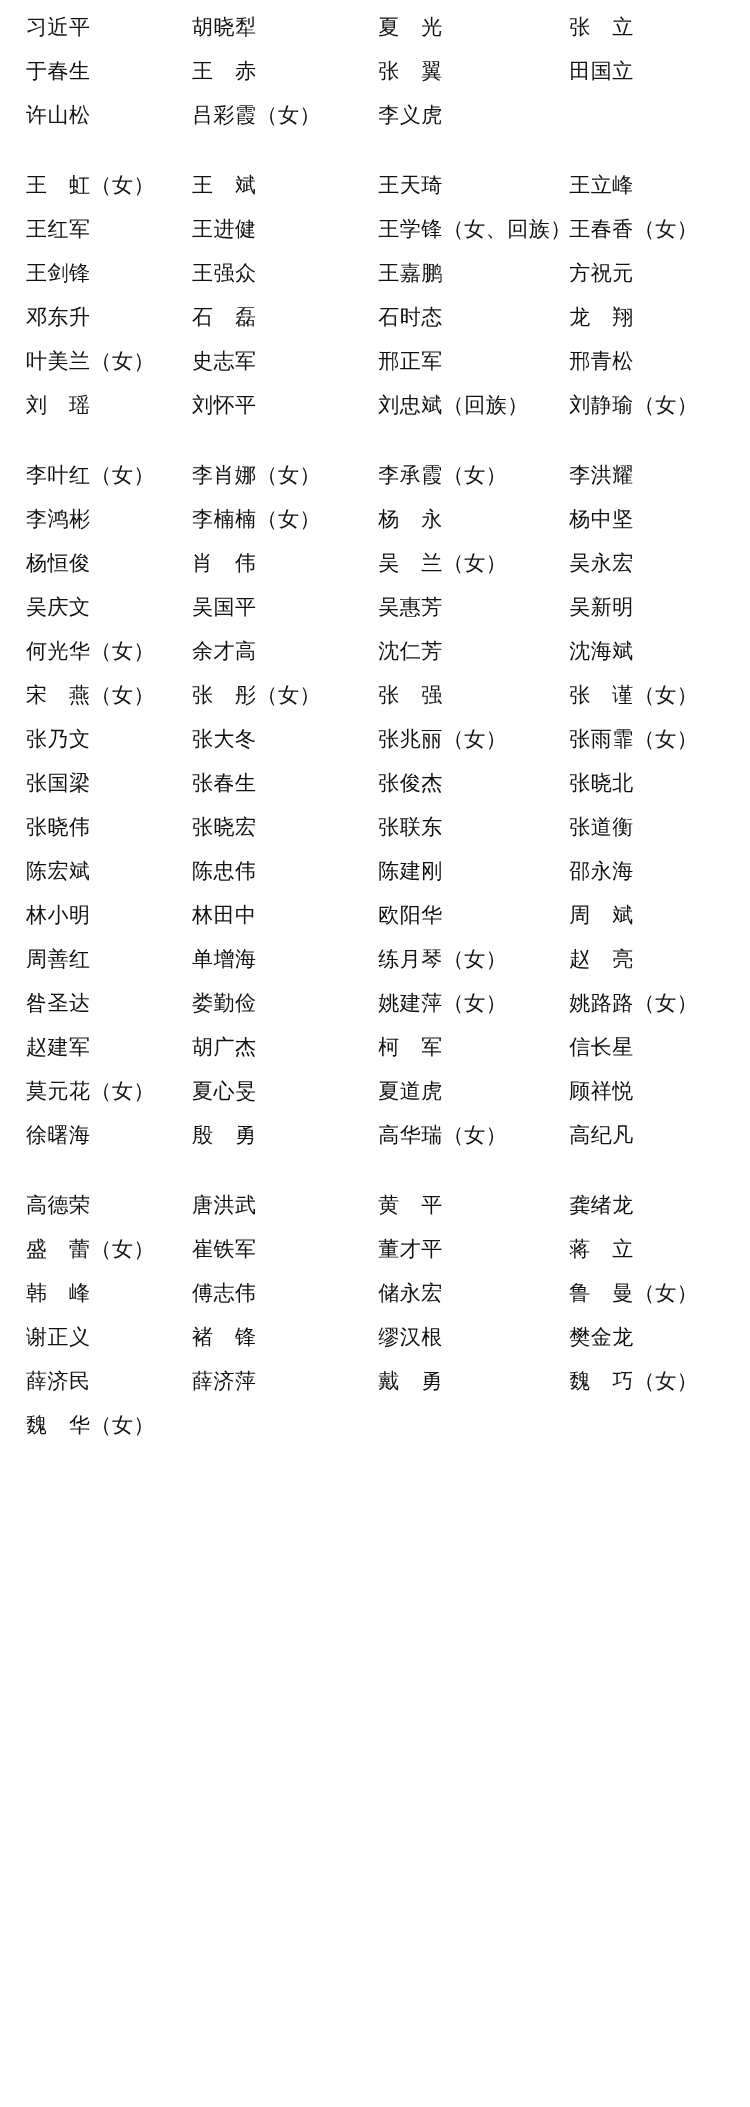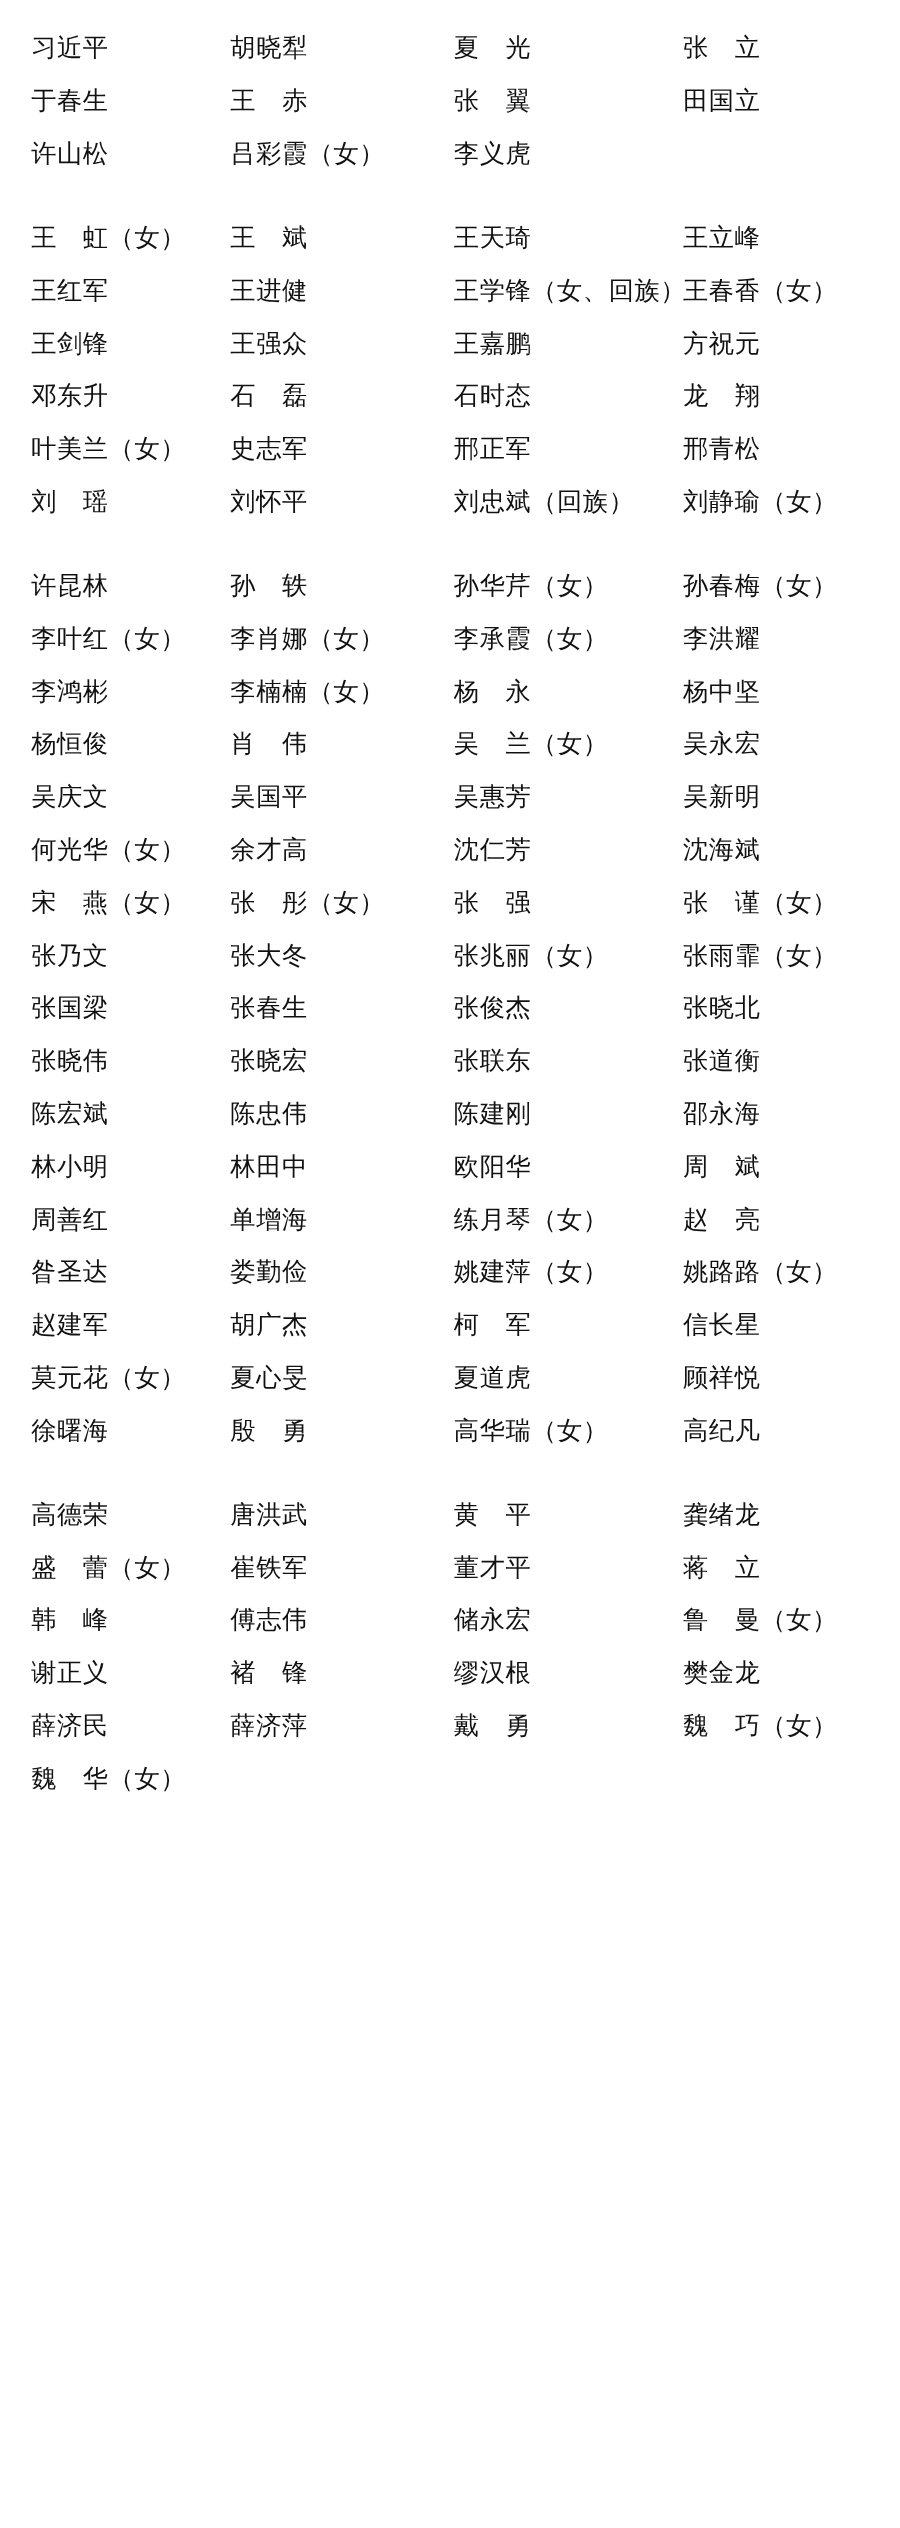--- a/index.html
+++ b/index.html
@@ -9,21 +9,21 @@
   }
   body {
     width: 750px;
     font-family: "Liberation Serif", "DejaVu Serif", serif;
     color: #111111;
   }
   .page {
     width: 750px;
     min-height: 2107px;
     box-sizing: border-box;
-    padding: 18px 18px 20px 18px;
+    padding: 5px 18px 20px 18px;
     background: #ffffff;
   }
   .name-table {
     width: 100%;
     border-collapse: collapse;
     table-layout: fixed;
   }
   .name-table td {
     padding: 0;
     vertical-align: middle;
@@ -120,26 +120,20 @@
       </tr>
 
       <tr class="gap">
         <td class="c0"></td>
         <td class="c1"></td>
         <td class="c2"></td>
         <td class="c3"></td>
       </tr>
 
       <tr>
-        <td class="c0">许昆林</td>
-        <td class="c1">孙　轶</td>
-        <td class="c2">孙华芹（女）</td>
-        <td class="c3">孙春梅（女）</td>
-      </tr>
-      <tr>
         <td class="c0">李叶红（女）</td>
         <td class="c1">李肖娜（女）</td>
         <td class="c2">李承霞（女）</td>
         <td class="c3">李洪耀</td>
       </tr>
       <tr>
         <td class="c0">李鸿彬</td>
         <td class="c1">李楠楠（女）</td>
         <td class="c2">杨　永</td>
         <td class="c3">杨中坚</td>

